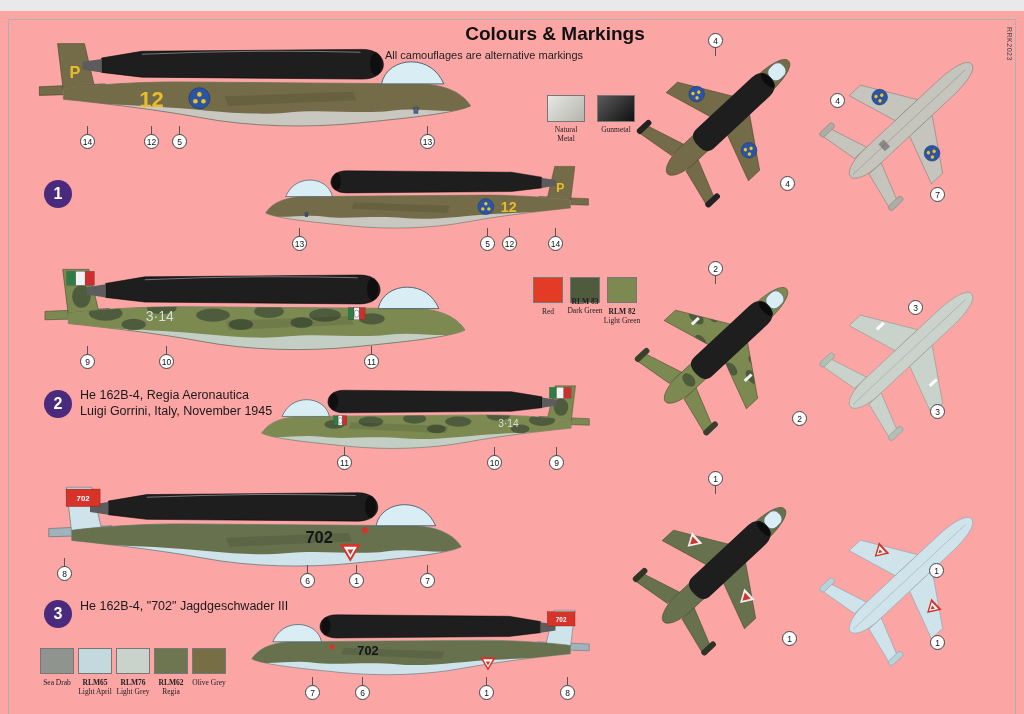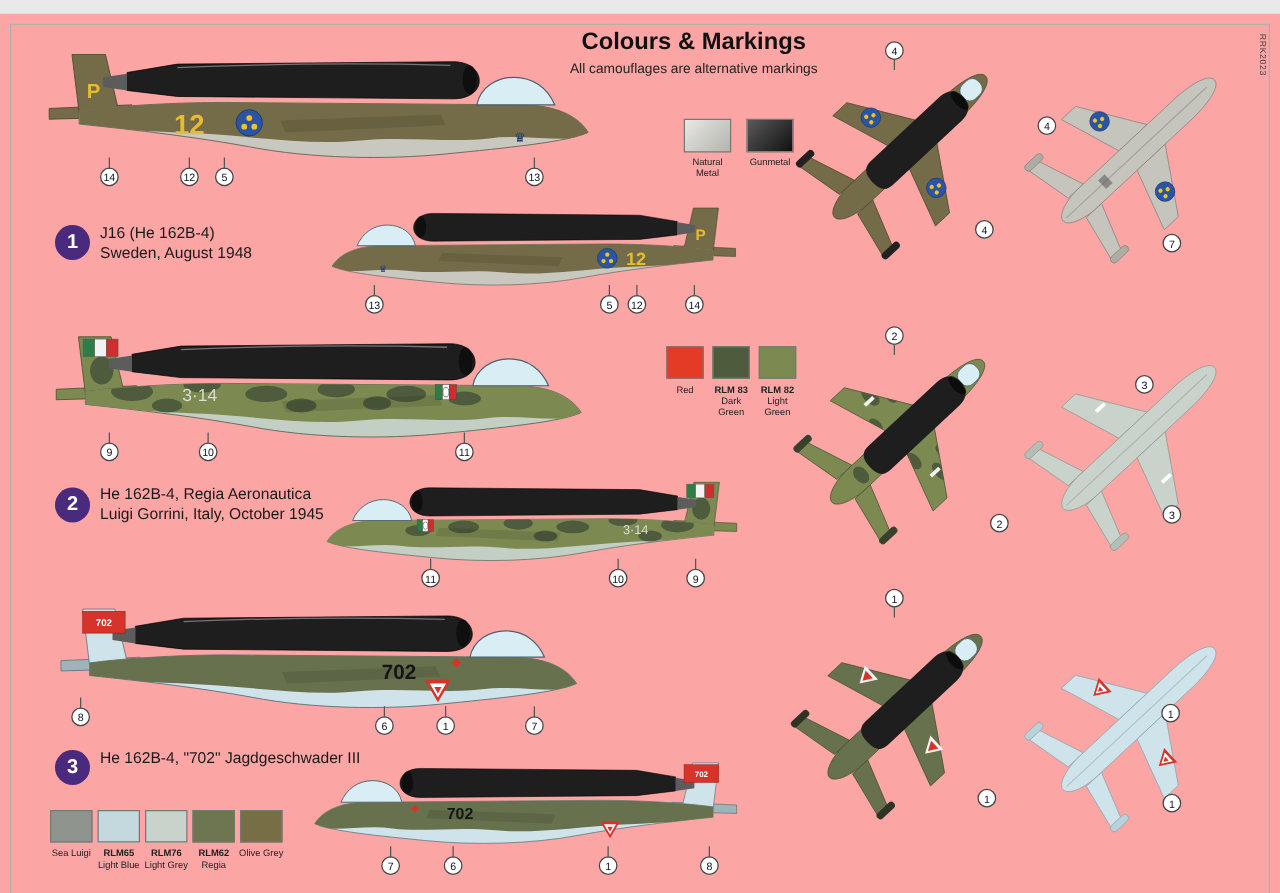--- a/index.html
+++ b/index.html
@@ -1,27 +1,27 @@
 <!DOCTYPE html>
 <html><head>
 <meta charset="utf-8">
 <style>
   html,body{margin:0;padding:0;background:#e9e9e9;}
   #page{position:relative;width:1024px;height:714px;background:#fca5a5;font-family:"Liberation Sans",sans-serif;overflow:hidden;margin:11px auto;}
   .frame{position:absolute;inset:8px;border:1px solid #b0b0b0;pointer-events:none;}
   .title{position:absolute;left:405px;top:12px;width:300px;text-align:center;font-size:19px;font-weight:bold;color:#111;}
-  .subtitle{position:absolute;left:385px;top:38px;width:340px;text-align:center;font-size:11px;color:#222;}
+  .subtitle{position:absolute;left:385px;top:38px;width:340px;text-align:left;font-size:11px;color:#222;}
   .edge-code{position:absolute;right:11px;top:16px;writing-mode:vertical-rl;font-size:7px;color:#444;letter-spacing:.5px;}
   .snum{position:absolute;width:28px;height:28px;border-radius:50%;background:#4a2a7d;color:#fff;font-weight:bold;font-size:16px;display:flex;align-items:center;justify-content:center;}
   .stext{position:absolute;font-size:12.5px;color:#1a1a1a;line-height:16px;}
   .callout{position:absolute;width:15px;height:15px;border-radius:50%;background:#fff;border:1px solid #444;font-size:8.5px;display:flex;align-items:center;justify-content:center;color:#111;z-index:9;box-sizing:border-box;}
   .callout.su::before{content:"";position:absolute;left:6px;top:-9px;width:1px;height:9px;background:#555;}
   .callout.sd::before{content:"";position:absolute;left:6px;bottom:-9px;width:1px;height:9px;background:#555;}
   .swatch{position:absolute;border:1px solid #777;box-sizing:border-box;}
-  .swlabel{position:absolute;font-size:7.5px;line-height:9px;text-align:center;color:#222;}
+  .swlabel{position:absolute;font-size:7.5px;line-height:9px;text-align:center;color:#222;font-family:Liberation Serif, serif;}
   .swlabel span{display:block;}
   .swlabel.bold1 span:first-child{font-weight:bold;}
   .profile{position:absolute;overflow:visible;}
   .topview{position:absolute;transform-origin:50% 50%;}
   svg text{font-family:"Liberation Sans",sans-serif;}
 </style>
 </head>
 <body>
 
 <div id="page">
@@ -68,28 +68,24 @@
           <circle cx="4.2" cy="3.2" r="2.4" fill="#eec328"></circle>
         </g>
     </defs>
   </svg>
 
   <div class="title">Colours &amp; Markings</div>
   <div class="subtitle">All camouflages are alternative markings</div>
   <div class="edge-code">RRK2023</div>
 
   <div class="snum" style="left:44px;top:169px">1</div>
-  <div class="stext" style="left:80px;top:167px">
-    <div>J16 (He 162B-4)</div>
-    <div>Sweden, August 1948</div>
-  </div>
   <div class="snum" style="left:44px;top:379px">2</div>
   <div class="stext" style="left:80px;top:376px">
     <div>He 162B-4, Regia Aeronautica</div>
-    <div>Luigi Gorrini, Italy, October 1945</div>
+    <div>Luigi Gorrini, Italy, November 1945</div>
   </div>
   <div class="snum" style="left:44px;top:589px">3</div>
   <div class="stext" style="left:80px;top:587px">
     <div>He 162B-4, "702" Jagdgeschwader III</div>
   </div>
 
   <div class="swatch" style="left:547px;top:84px;width:38px;height:27px;background:linear-gradient(135deg,#e8e8e4,#b4b4ad)"></div>
   <div class="swatch" style="left:597px;top:84px;width:38px;height:27px;background:linear-gradient(135deg,#5a5a5a,#101010)"></div>
   <div class="swlabel" style="left:544px;top:114px;width:44px">
       <span>Natural</span>
@@ -100,41 +96,41 @@
       <span></span>
     </div>
 
   <div class="swatch" style="left:533px;top:266px;width:30px;height:26px;background:#e23b26"></div>
   <div class="swatch" style="left:570px;top:266px;width:30px;height:26px;background:#4e5c3d"></div>
   <div class="swatch" style="left:607px;top:266px;width:30px;height:26px;background:#7c8a52"></div>
   <div class="swlabel" style="left:529px;top:296px;width:38px">
       <span>Red</span>
       <span></span>
     </div>
-  <div class="swlabel bold1" style="left:566px;top:296px;width:38px">
+  <div class="swlabel bold1" style="left:566px;top:286px;width:38px">
       <span>RLM 83</span>
       <span>Dark Green</span>
     </div>
   <div class="swlabel bold1" style="left:603px;top:296px;width:38px">
       <span>RLM 82</span>
       <span>Light Green</span>
     </div>
 
   <div class="swatch" style="left:40px;top:637px;width:34px;height:26px;background:#8f948f"></div>
   <div class="swatch" style="left:78px;top:637px;width:34px;height:26px;background:#c3d9de"></div>
   <div class="swatch" style="left:116px;top:637px;width:34px;height:26px;background:#cad3cb"></div>
   <div class="swatch" style="left:154px;top:637px;width:34px;height:26px;background:#6d7551"></div>
   <div class="swatch" style="left:192px;top:637px;width:34px;height:26px;background:#776e45"></div>
   <div class="swlabel" style="left:38px;top:667px;width:38px">
-      <span>Sea Luigi</span>
+      <span>Sea Drab</span>
       <span></span>
     </div>
   <div class="swlabel bold1" style="left:76px;top:667px;width:38px">
       <span>RLM65</span>
-      <span>Light Blue</span>
+      <span>Light April</span>
     </div>
   <div class="swlabel bold1" style="left:114px;top:667px;width:38px">
       <span>RLM76</span>
       <span>Light Grey</span>
     </div>
   <div class="swlabel bold1" style="left:152px;top:667px;width:38px">
       <span>RLM62</span>
       <span>Regia</span>
     </div>
   <div class="swlabel" style="left:190px;top:667px;width:38px">

